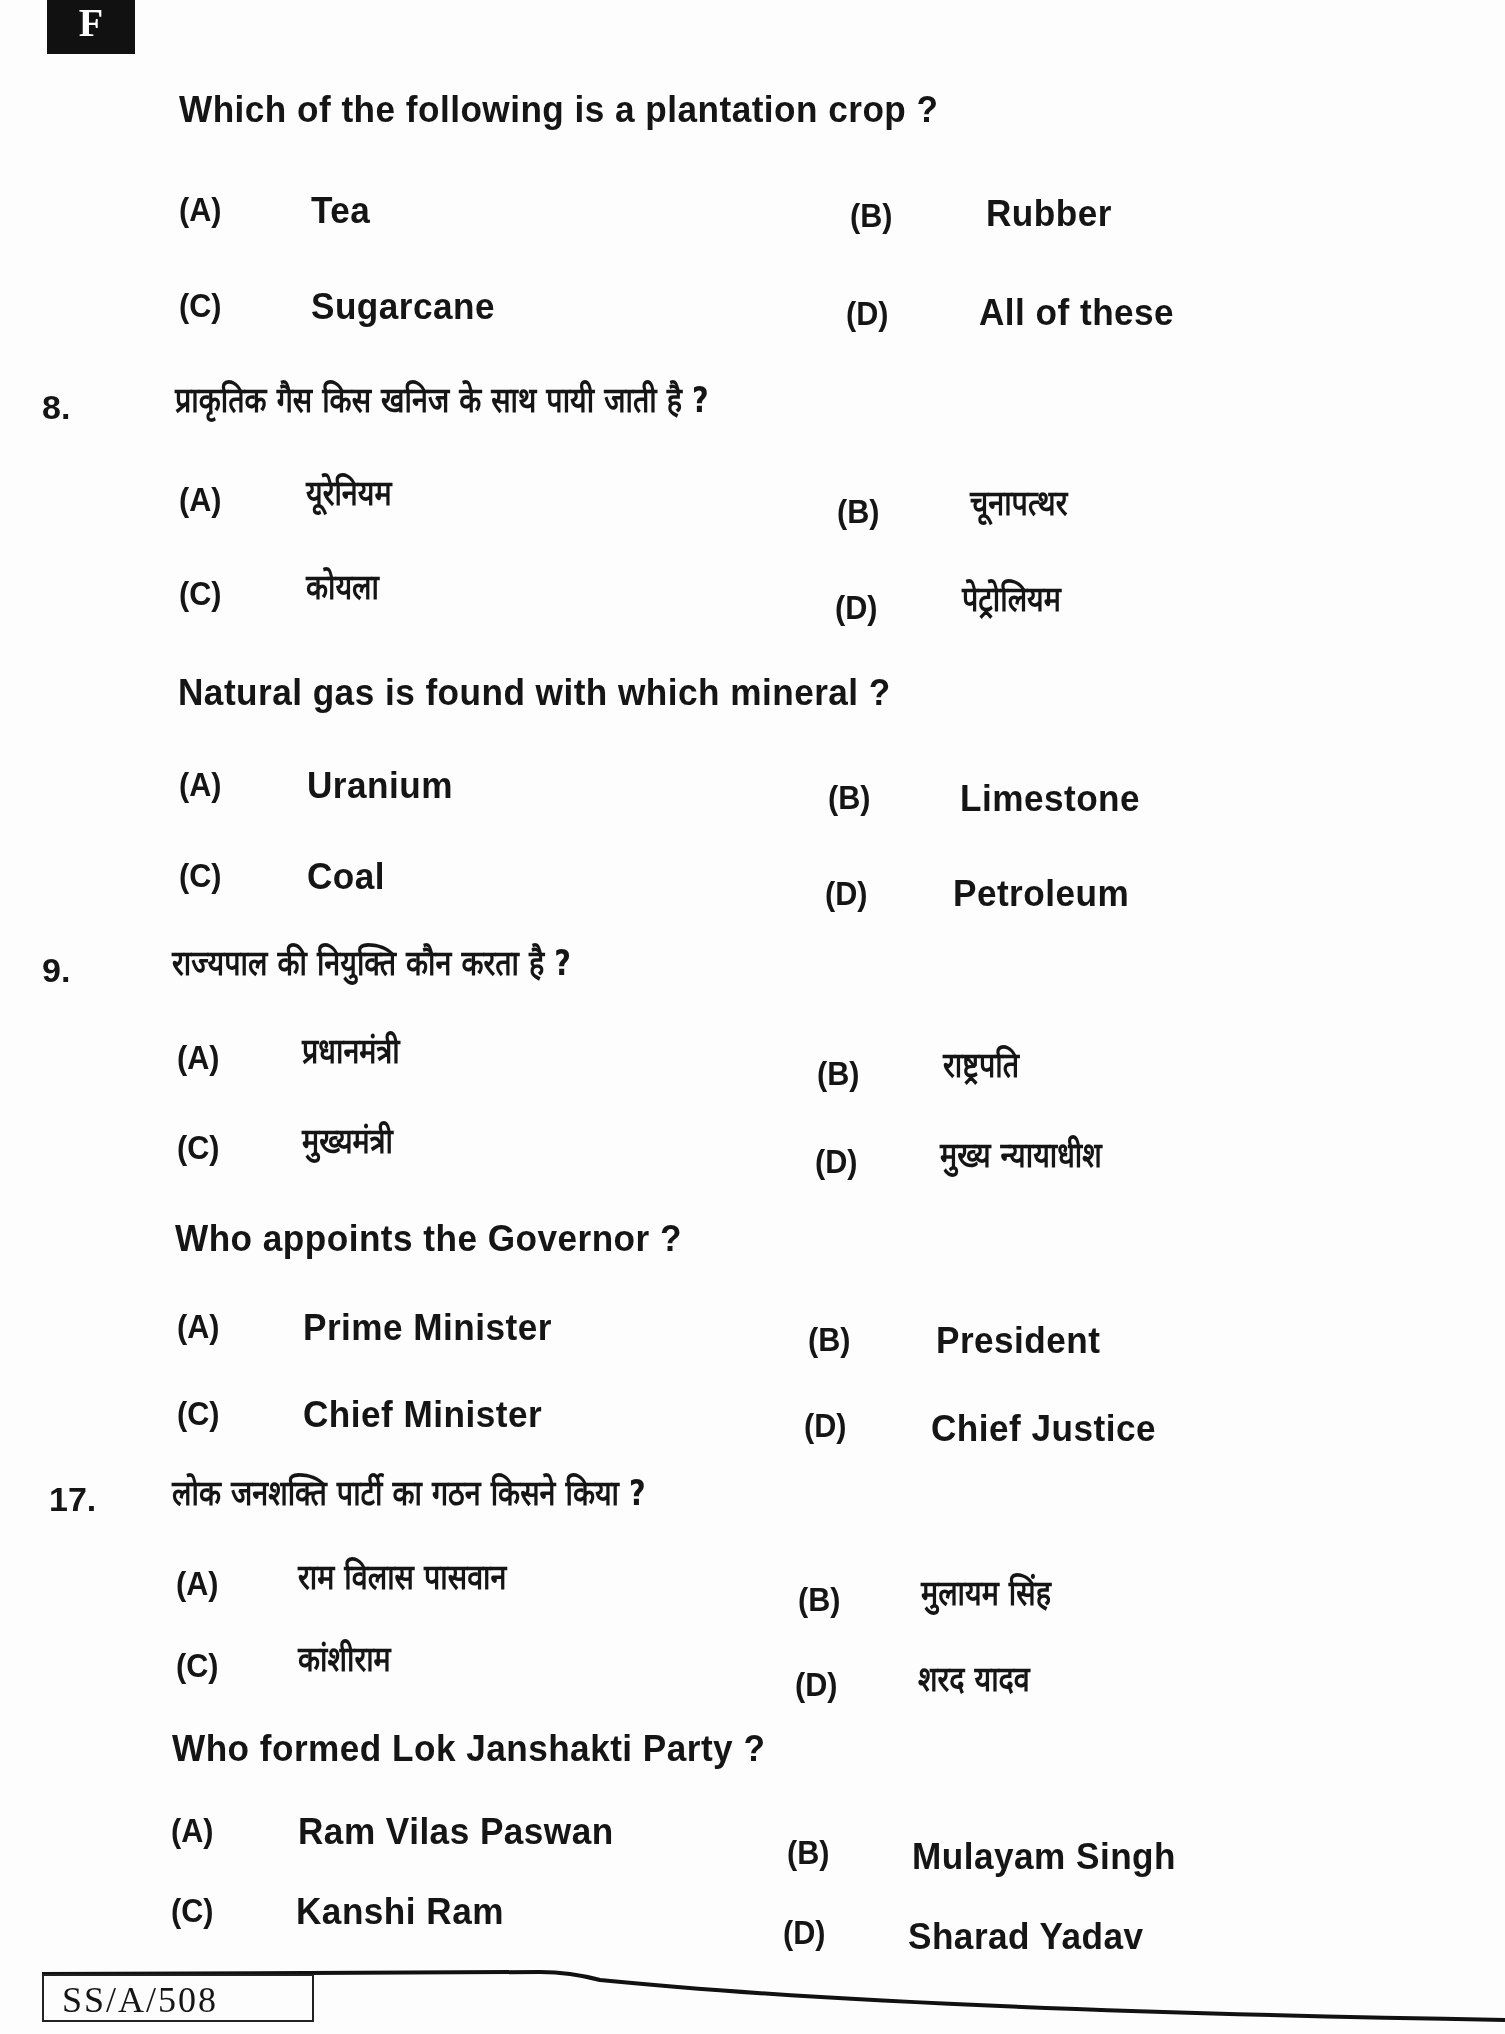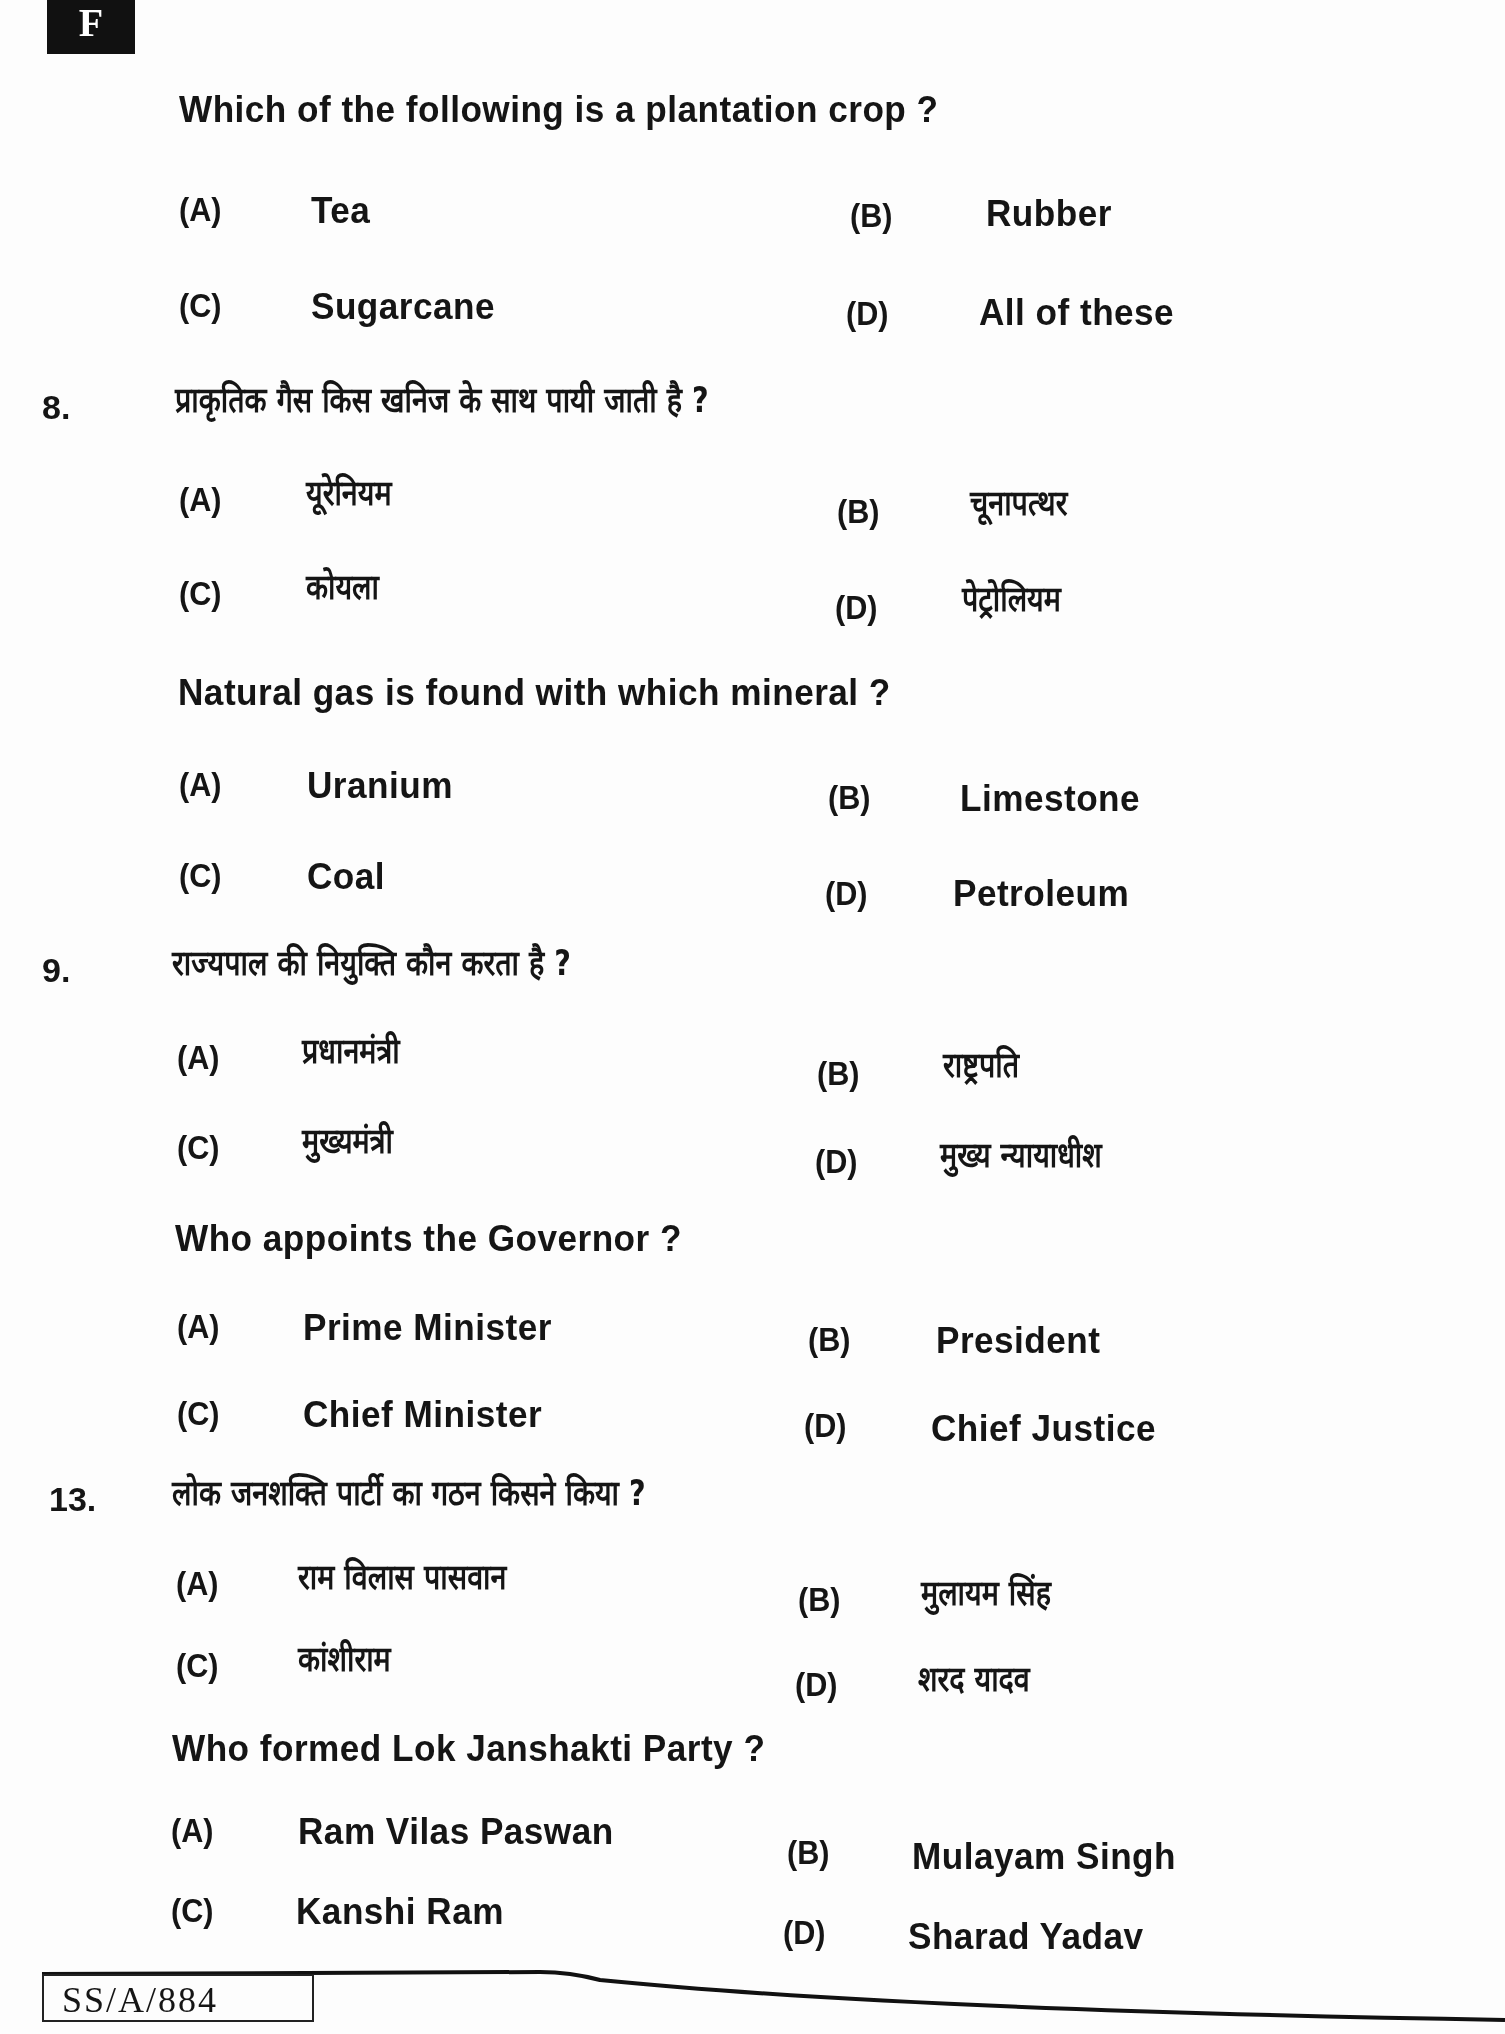--- a/index.html
+++ b/index.html
@@ -68,21 +68,21 @@
 <div class="abs q" style="left:175px;top:1220px;">Who appoints the Governor ?</div>
 <div class="abs lbl" style="left:177px;top:1309px;">(A)</div>
 <div class="abs opt" style="left:303px;top:1309px;">Prime Minister</div>
 <div class="abs lbl" style="left:808px;top:1322px;">(B)</div>
 <div class="abs opt" style="left:936px;top:1322px;">President</div>
 <div class="abs lbl" style="left:177px;top:1396px;">(C)</div>
 <div class="abs opt" style="left:303px;top:1396px;">Chief Minister</div>
 <div class="abs lbl" style="left:804px;top:1408px;">(D)</div>
 <div class="abs opt" style="left:931px;top:1410px;">Chief Justice</div>
 
-<div class="abs num" style="left:49px;top:1482px;">13.</div>
+<div class="abs num" style="left:49px;top:1482px;">17.</div>
 <div class="abs qh" style="left:172px;top:1476px;">लोक जनशक्ति पार्टी का गठन किसने किया ?</div>
 <div class="abs lbl" style="left:176px;top:1566px;">(A)</div>
 <div class="abs opth" style="left:298px;top:1560px;">राम विलास पासवान</div>
 <div class="abs lbl" style="left:798px;top:1582px;">(B)</div>
 <div class="abs opth" style="left:921px;top:1576px;">मुलायम सिंह</div>
 <div class="abs lbl" style="left:176px;top:1648px;">(C)</div>
 <div class="abs opth" style="left:298px;top:1642px;">कांशीराम</div>
 <div class="abs lbl" style="left:795px;top:1667px;">(D)</div>
 <div class="abs opth" style="left:918px;top:1662px;">शरद यादव</div>
 
@@ -92,13 +92,13 @@
 <div class="abs lbl" style="left:787px;top:1835px;">(B)</div>
 <div class="abs opt" style="left:912px;top:1838px;">Mulayam Singh</div>
 <div class="abs lbl" style="left:171px;top:1893px;">(C)</div>
 <div class="abs opt" style="left:296px;top:1893px;">Kanshi Ram</div>
 <div class="abs lbl" style="left:783px;top:1915px;">(D)</div>
 <div class="abs opt" style="left:908px;top:1918px;">Sharad Yadav</div>
 
 <svg class="footer-line" width="1505" height="70">
   <path d="M42 14 L540 12 Q570 12 600 20 Q900 50 1505 60" fill="none" stroke="#111" stroke-width="4"></path>
 </svg>
-<div class="footer-code">SS/A/884</div>
+<div class="footer-code">SS/A/508</div>
 
 </body></html>

